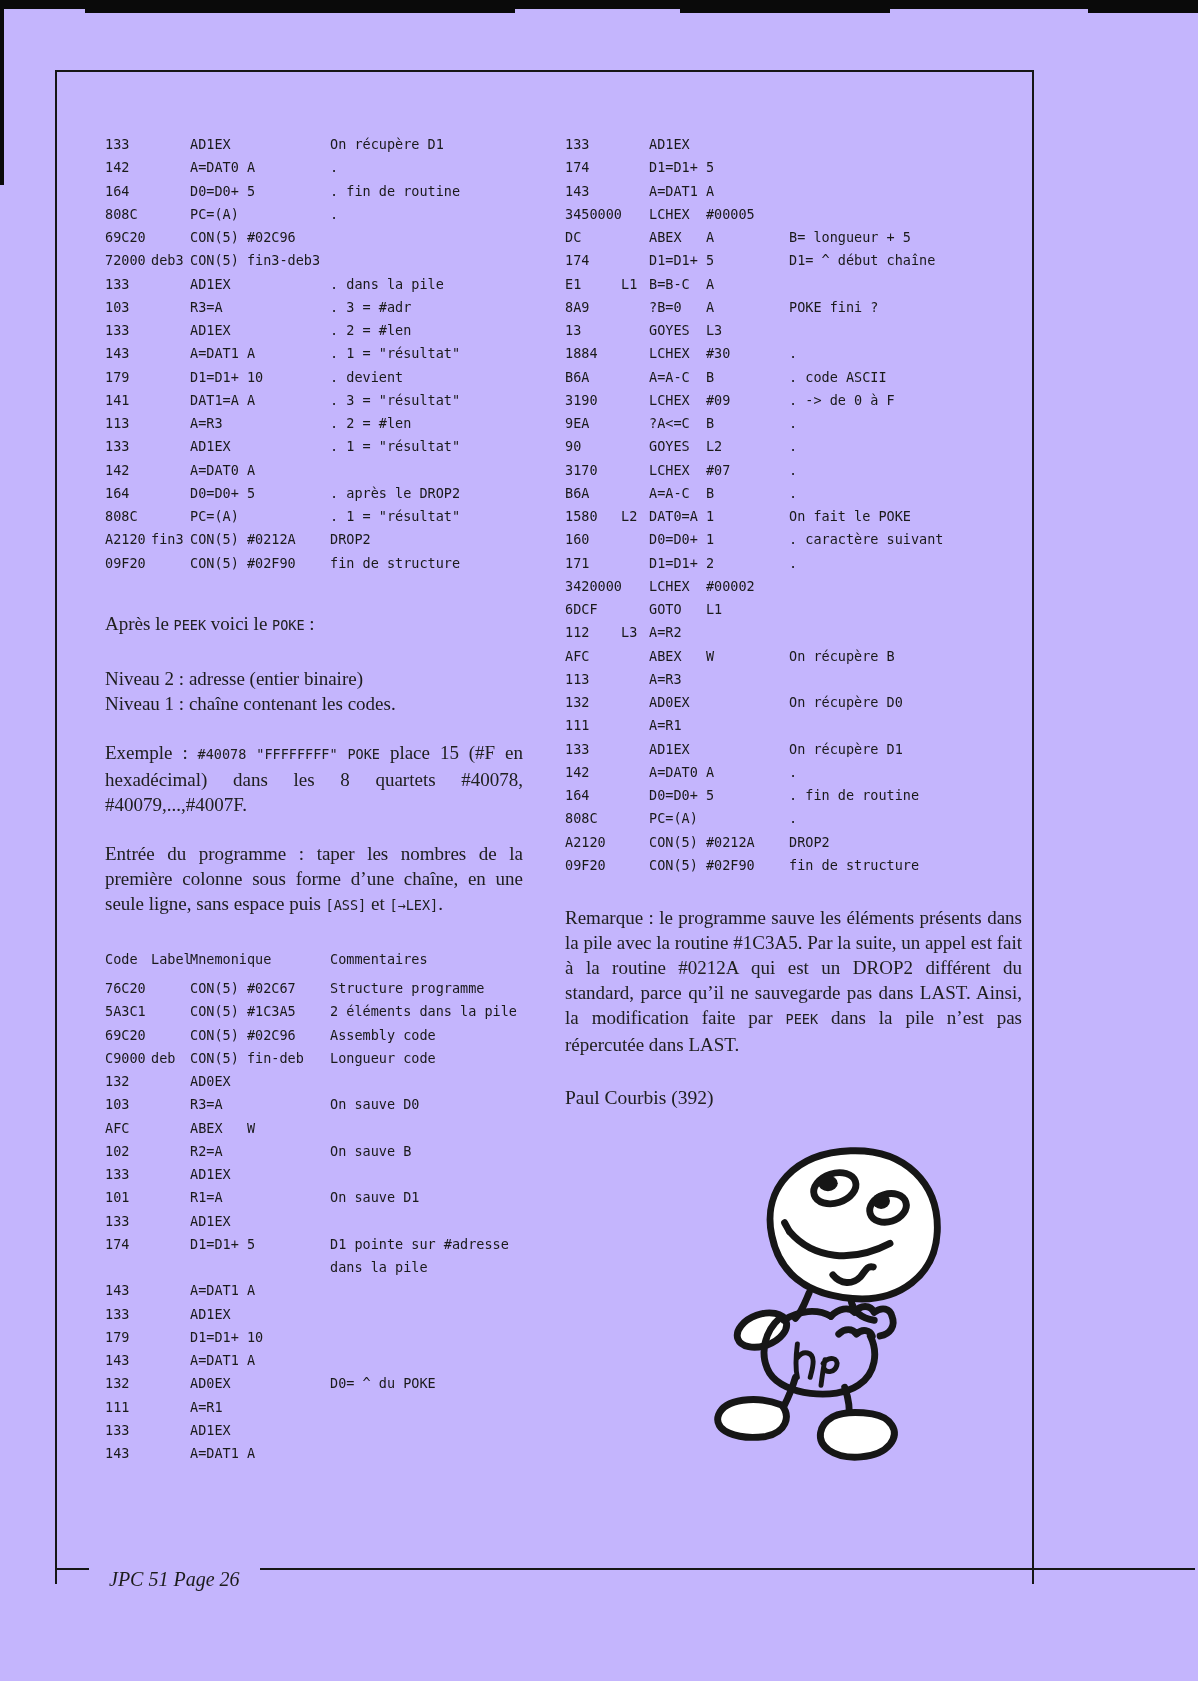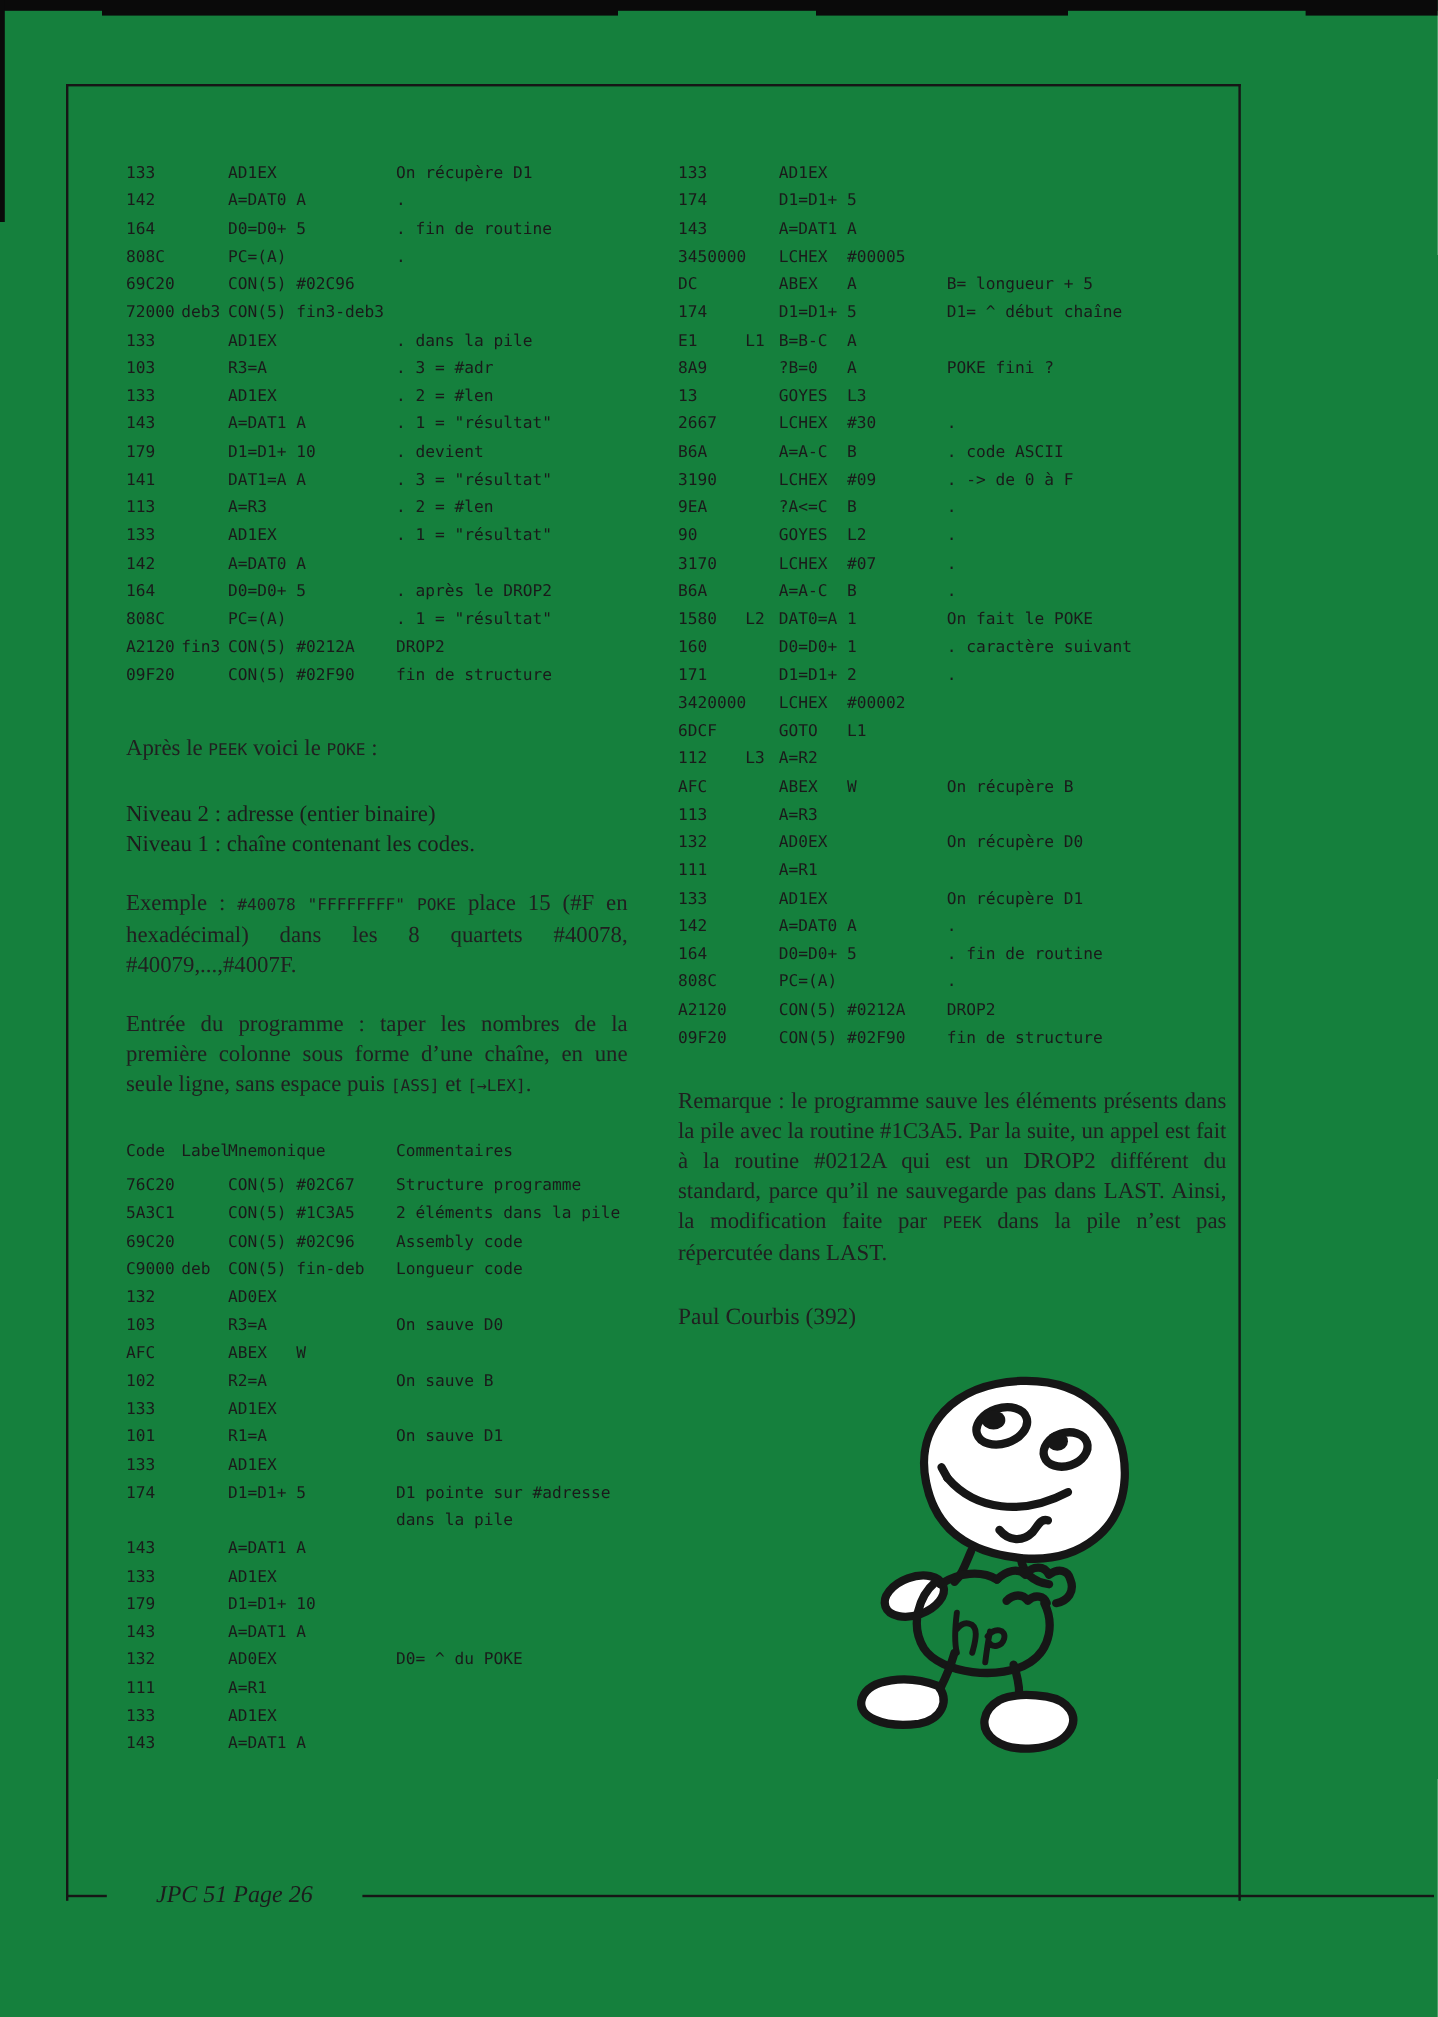--- a/index.html
+++ b/index.html
@@ -1,18 +1,18 @@
 <!DOCTYPE html>
 <html><head>
 <meta charset="utf-8">
 <style>
   html,body{margin:0;padding:0;}
   body{width:1198px;height:1681px;background:#fff;position:relative;
        font-family:"Liberation Serif",serif;color:#1c1c1c;overflow:hidden;}
-  .page{position:absolute;inset:0;background:#15803d;}
+  .page{position:absolute;inset:0;background:#c4b5fd;}
 
   
   .scan-bar{position:absolute;top:0;left:0;width:1198px;height:9px;background:#0a0a0a;}
   .scan-blob{position:absolute;background:#0a0a0a;height:13px;top:0;}
   .scan-edge{position:absolute;top:0;left:0;width:4px;height:185px;background:#0a0a0a;}
 
   
   .frame{position:absolute;left:55px;top:70px;width:975px;height:1512px;
          border-left:2px solid #161616;border-top:2px solid #161616;border-right:2px solid #161616;}
 
@@ -39,21 +39,21 @@
   .mt-entree{margin-top:24px;}
   .mt-header{margin-top:30px;align-items:center;}
   .mt-listing2{margin-top:6px;}
   .mt-remarque{margin-top:28px;}
   .signature{margin-top:30px;font-size:19.5px;color:#202020;}
 
   
   .mascot{margin-top:28px;margin-left:118px;display:block;}
 
   
-  .footer{position:absolute;left:55px;top:1568px;width:1140px;display:flex;align-items:center;gap:21px;}
+  .footer{position:absolute;left:55px;top:1568px;width:1140px;display:flex;align-items:flex-start;}
   .footer .dash{width:34px;border-top:2px solid #161616;margin-right:14px;}
   .footer .label{font-style:italic;font-size:20px;color:#1c1c1c;white-space:nowrap;padding:0 6px;}
   .footer .rule{flex:1;border-top:2px solid #161616;margin-left:14px;}
 </style>
 </head>
 <body>
 
 <div class="page">
 
   <div class="scan-bar"></div>
@@ -441,21 +441,21 @@
 
         <div class="code-row">
           <span class="c">13</span>
           <span class="l"></span>
           <span class="m">GOYES  L3</span>
           <span class="k"></span>
         </div>
 
 
         <div class="code-row">
-          <span class="c">2667</span>
+          <span class="c">1884</span>
           <span class="l"></span>
           <span class="m">LCHEX  #30</span>
           <span class="k">.</span>
         </div>
 
         <div class="code-row">
           <span class="c">B6A</span>
           <span class="l"></span>
           <span class="m">A=A-C  B</span>
           <span class="k">. code ASCII</span>

